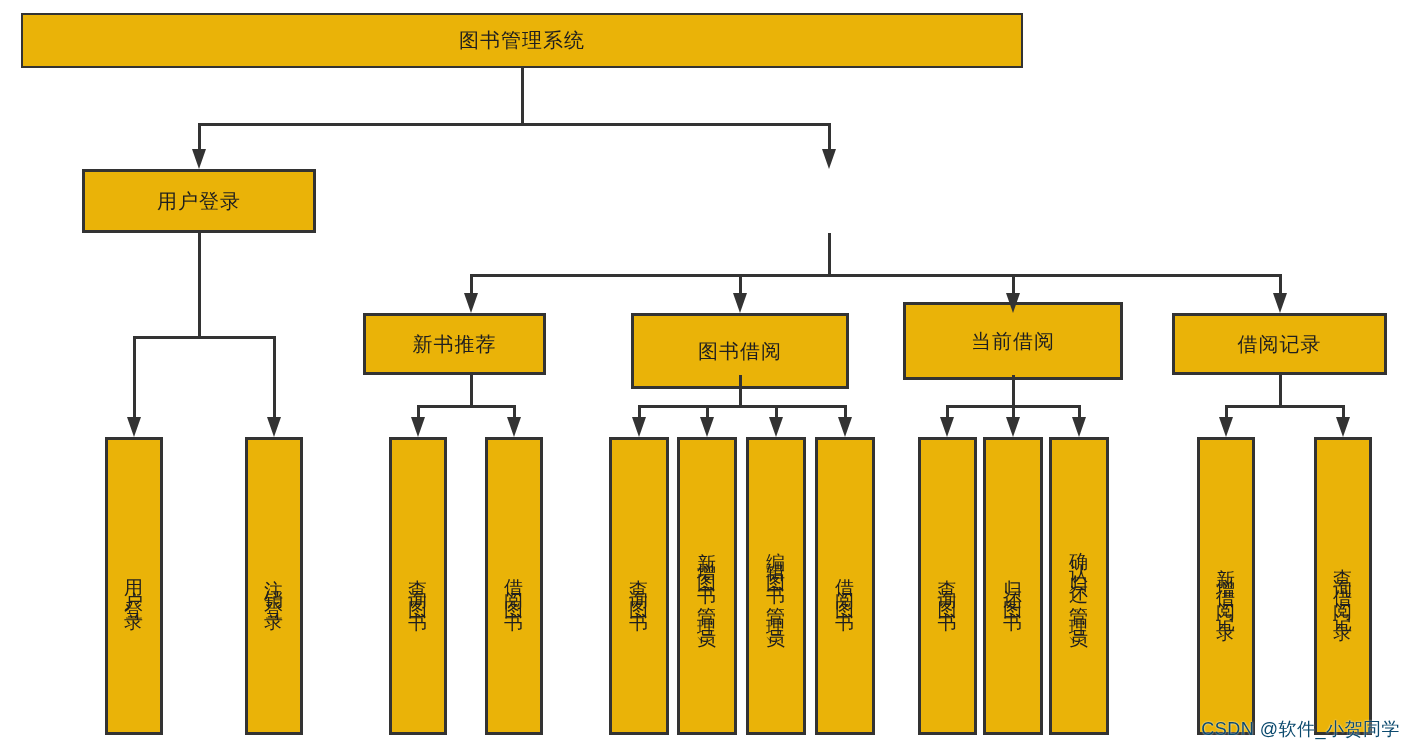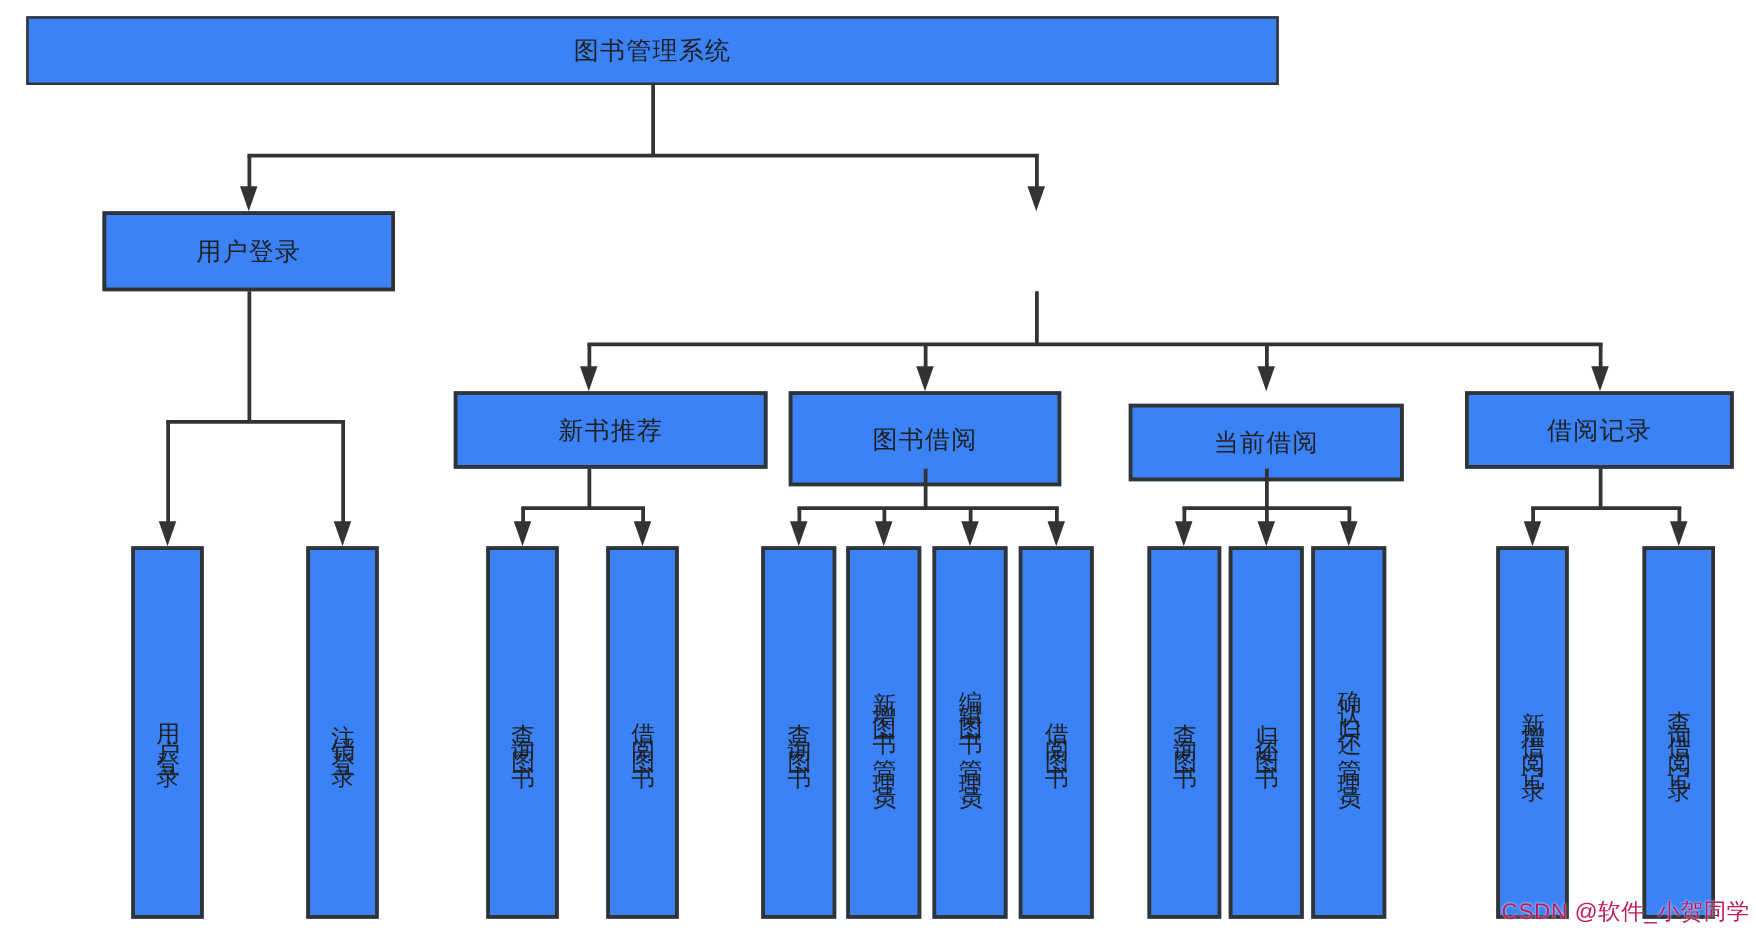--- a/index.html
+++ b/index.html
@@ -13,21 +13,21 @@
     width: 1405px;
     height: 747px;
     background: #ffffff;
     overflow: hidden;
     color: #1f1f1f;
   }
   .box {
     position: absolute;
     box-sizing: border-box;
     border: 3px solid #333333;
-    background: #3b82f6;
+    background: #eab308;
     display: flex;
     align-items: center;
     justify-content: center;
   }
   .box.thin { border-width: 2px; }
   .box.h span {
     font-size: 20px;
     letter-spacing: 1px;
     white-space: nowrap;
   }
@@ -66,27 +66,27 @@
 <div class="canvas">
 
   <div class="box h thin" style="left:21px;top:13px;width:1002px;height:55px">
     <span>图书管理系统</span>
   </div>
 
   <div class="box h" style="left:82px;top:169px;width:234px;height:64px">
     <span>用户登录</span>
   </div>
 
-  <div class="box h" style="left:363px;top:313px;width:251px;height:62px">
+  <div class="box h" style="left:363px;top:313px;width:183px;height:62px">
     <span>新书推荐</span>
   </div>
   <div class="box h" style="left:631px;top:313px;width:218px;height:76px">
     <span>图书借阅</span>
   </div>
-  <div class="box h" style="left:903px;top:323px;width:220px;height:62px">
+  <div class="box h" style="left:903px;top:302px;width:220px;height:78px">
     <span>当前借阅</span>
   </div>
   <div class="box h" style="left:1172px;top:313px;width:215px;height:62px">
     <span>借阅记录</span>
   </div>
 
   <div class="box leaf" style="left:105px;width:58px">
     <span>用户登录</span>
   </div>
   <div class="box leaf" style="left:245px;width:58px">
@@ -119,21 +119,21 @@
   <div class="box leaf" style="left:1049px;width:60px">
     <span>确认归还（管理员）</span>
   </div>
   <div class="box leaf" style="left:1197px;width:58px">
     <span>新增借阅记录</span>
   </div>
   <div class="box leaf" style="left:1314px;width:58px">
     <span>查询借阅记录</span>
   </div>
 
-  <div class="watermark" style="color: #be185d;">CSDN @软件_小贺同学</div>
+  <div class="watermark" style="color: #0c4a6e;">CSDN @软件_小贺同学</div>
 <div class="line-v" style="left: 521px; top: 68px; width: 3px; height: 56px; background: rgb(51, 51, 51);"></div>
     <div class="line-h" style="left: 198px; top: 123px; width: 633px; height: 3px; background: rgb(51, 51, 51);"></div>
     <div class="line-v" style="left: 198px; top: 124px; width: 3px; height: 28px; background: rgb(51, 51, 51);"></div>
     <div class="arrow" style="left: 192px; top: 149px; border-top-color: rgb(51, 51, 51);"></div>
     <div class="line-v" style="left: 828px; top: 124px; width: 3px; height: 28px; background: rgb(51, 51, 51);"></div>
     <div class="arrow" style="left: 822px; top: 149px; border-top-color: rgb(51, 51, 51);"></div>
     <div class="line-v" style="left: 198px; top: 233px; width: 3px; height: 104px; background: rgb(51, 51, 51);"></div>
     <div class="line-h" style="left: 133px; top: 336px; width: 143px; height: 3px; background: rgb(51, 51, 51);"></div>
     <div class="line-v" style="left: 133px; top: 337px; width: 3px; height: 82px; background: rgb(51, 51, 51);"></div>
     <div class="arrow" style="left: 127px; top: 417px; border-top-color: rgb(51, 51, 51);"></div>

